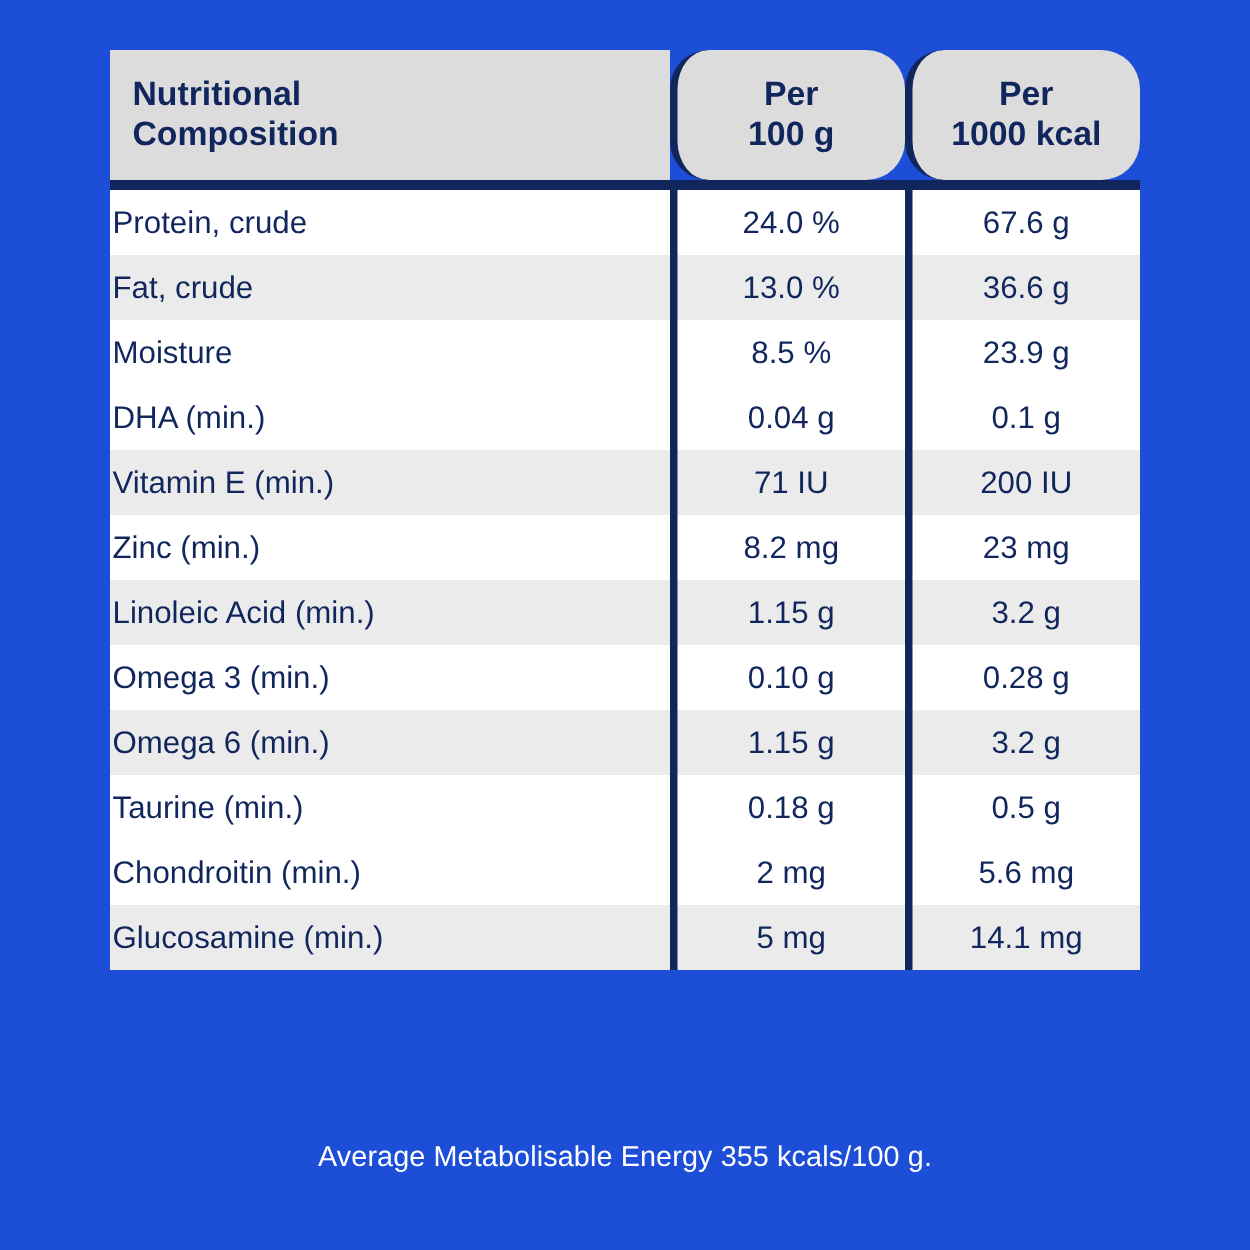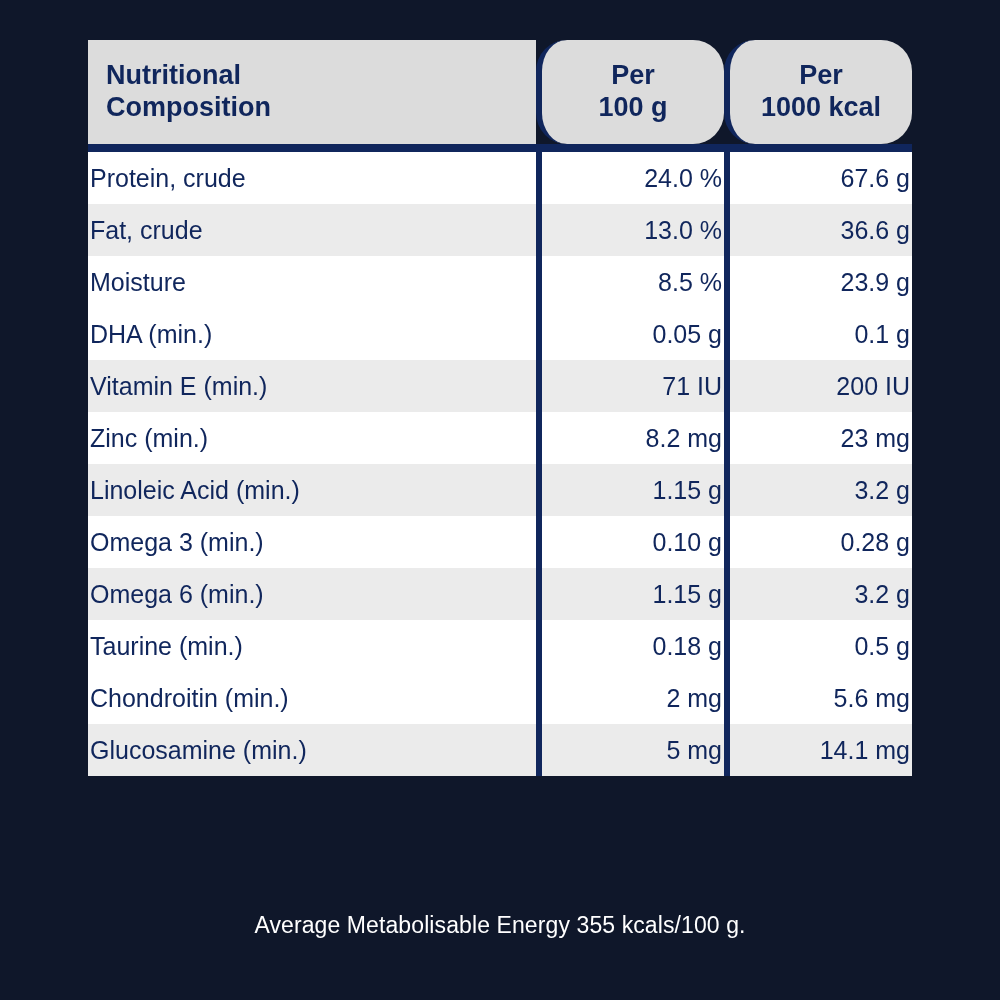--- a/index.html
+++ b/index.html
@@ -11,21 +11,21 @@
     height: 1000px;
     background: #ffffff;
     font-family: "Liberation Sans", sans-serif;
   }
   .panel {
     position: absolute;
     left: 0;
     top: 0;
     width: 1000px;
     height: 1000px;
-    background: #0f172a;
+    background: #1d4ed8;
     box-sizing: border-box;
     padding: 40px 40px 40px 40px;
   }
   .table-wrap {
     position: absolute;
     left: 88px;
     top: 40px;
     width: 824px;
   }
   table.nutrition {
@@ -61,21 +61,21 @@
   tbody td {
     font-size: 25px;
     color: #10265c;
     height: 52px;
     padding: 4px 2px;
     box-sizing: border-box;
     vertical-align: middle;
   }
   tbody td.name { text-align: left; }
   tbody td.val {
-    text-align: right;
+    text-align: center;
     border-left: 6px solid #10265c;
   }
   tbody tr.odd td { background: #ffffff; }
   tbody tr.even td { background: #ebebeb; }
 
   .spacer-row td {
     height: 8px;
     padding: 0;
     background: #10265c !important;
     border-left: none !important;
@@ -133,21 +133,21 @@
             <td class="val">13.0 %</td>
             <td class="val">36.6 g</td>
           </tr>
           <tr class="odd">
             <td class="name">Moisture</td>
             <td class="val">8.5 %</td>
             <td class="val">23.9 g</td>
           </tr>
           <tr class="odd">
             <td class="name">DHA (min.)</td>
-            <td class="val">0.05 g</td>
+            <td class="val">0.04 g</td>
             <td class="val">0.1 g</td>
           </tr>
           <tr class="even">
             <td class="name">Vitamin E (min.)</td>
             <td class="val">71 IU</td>
             <td class="val">200 IU</td>
           </tr>
           <tr class="odd">
             <td class="name">Zinc (min.)</td>
             <td class="val">8.2 mg</td>

